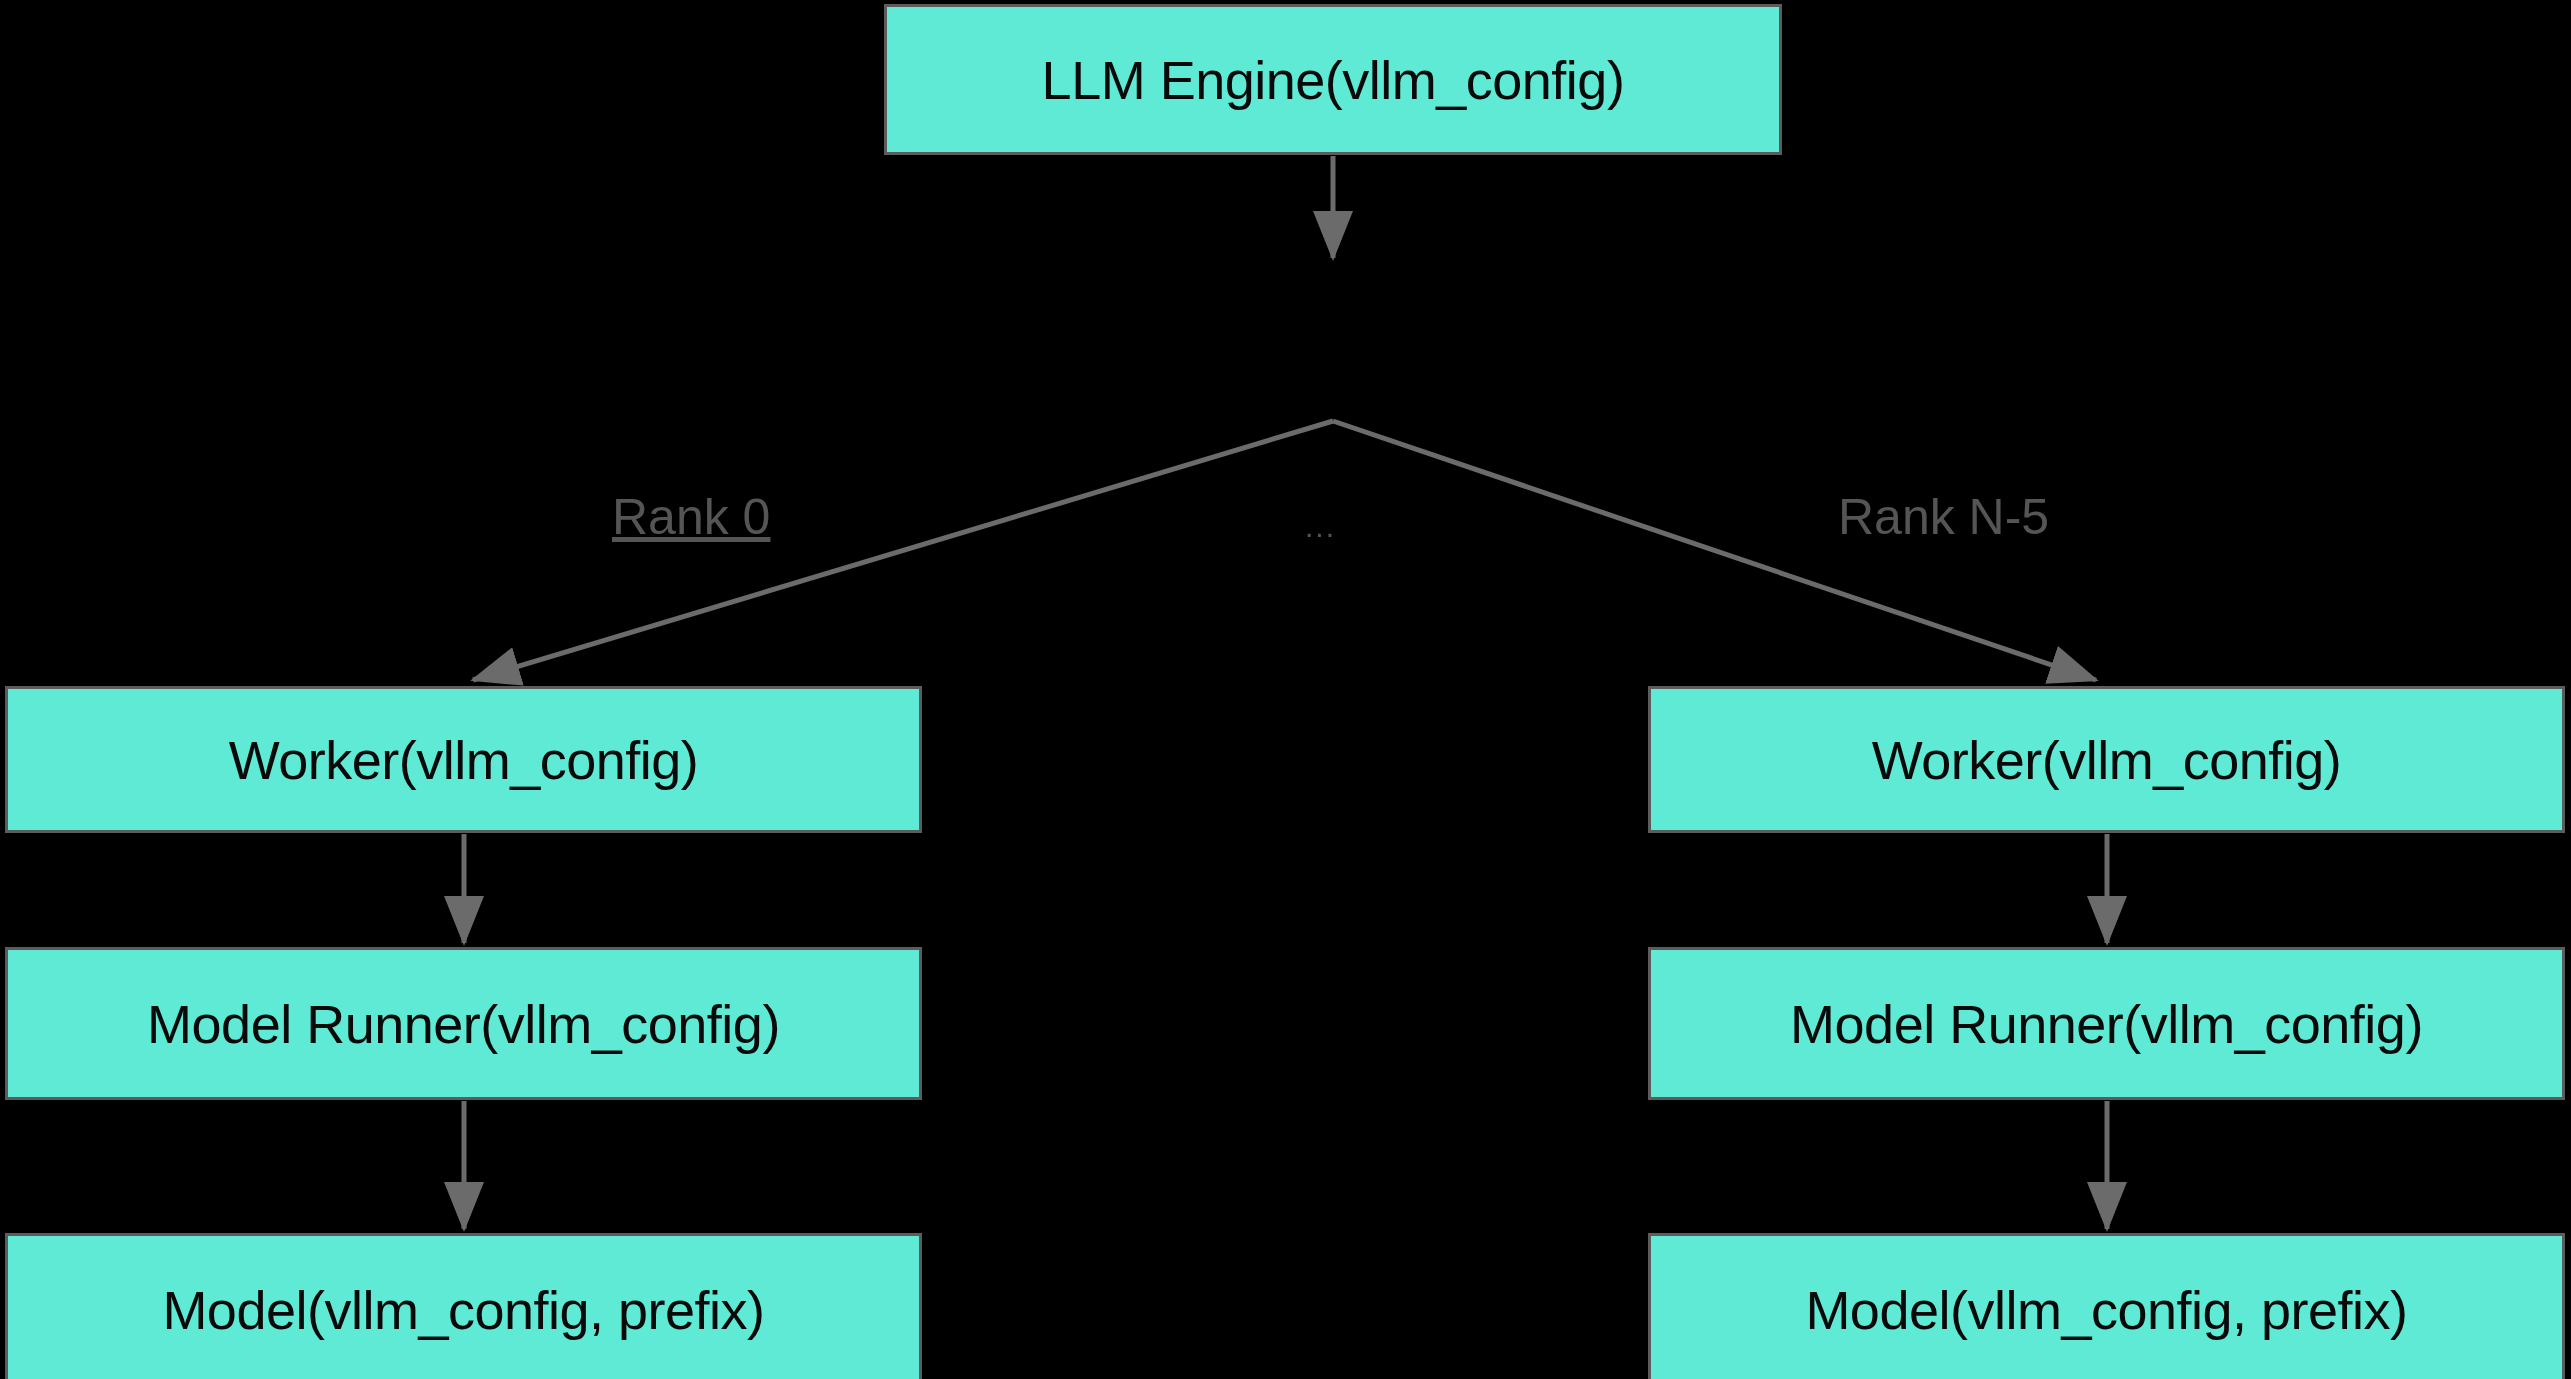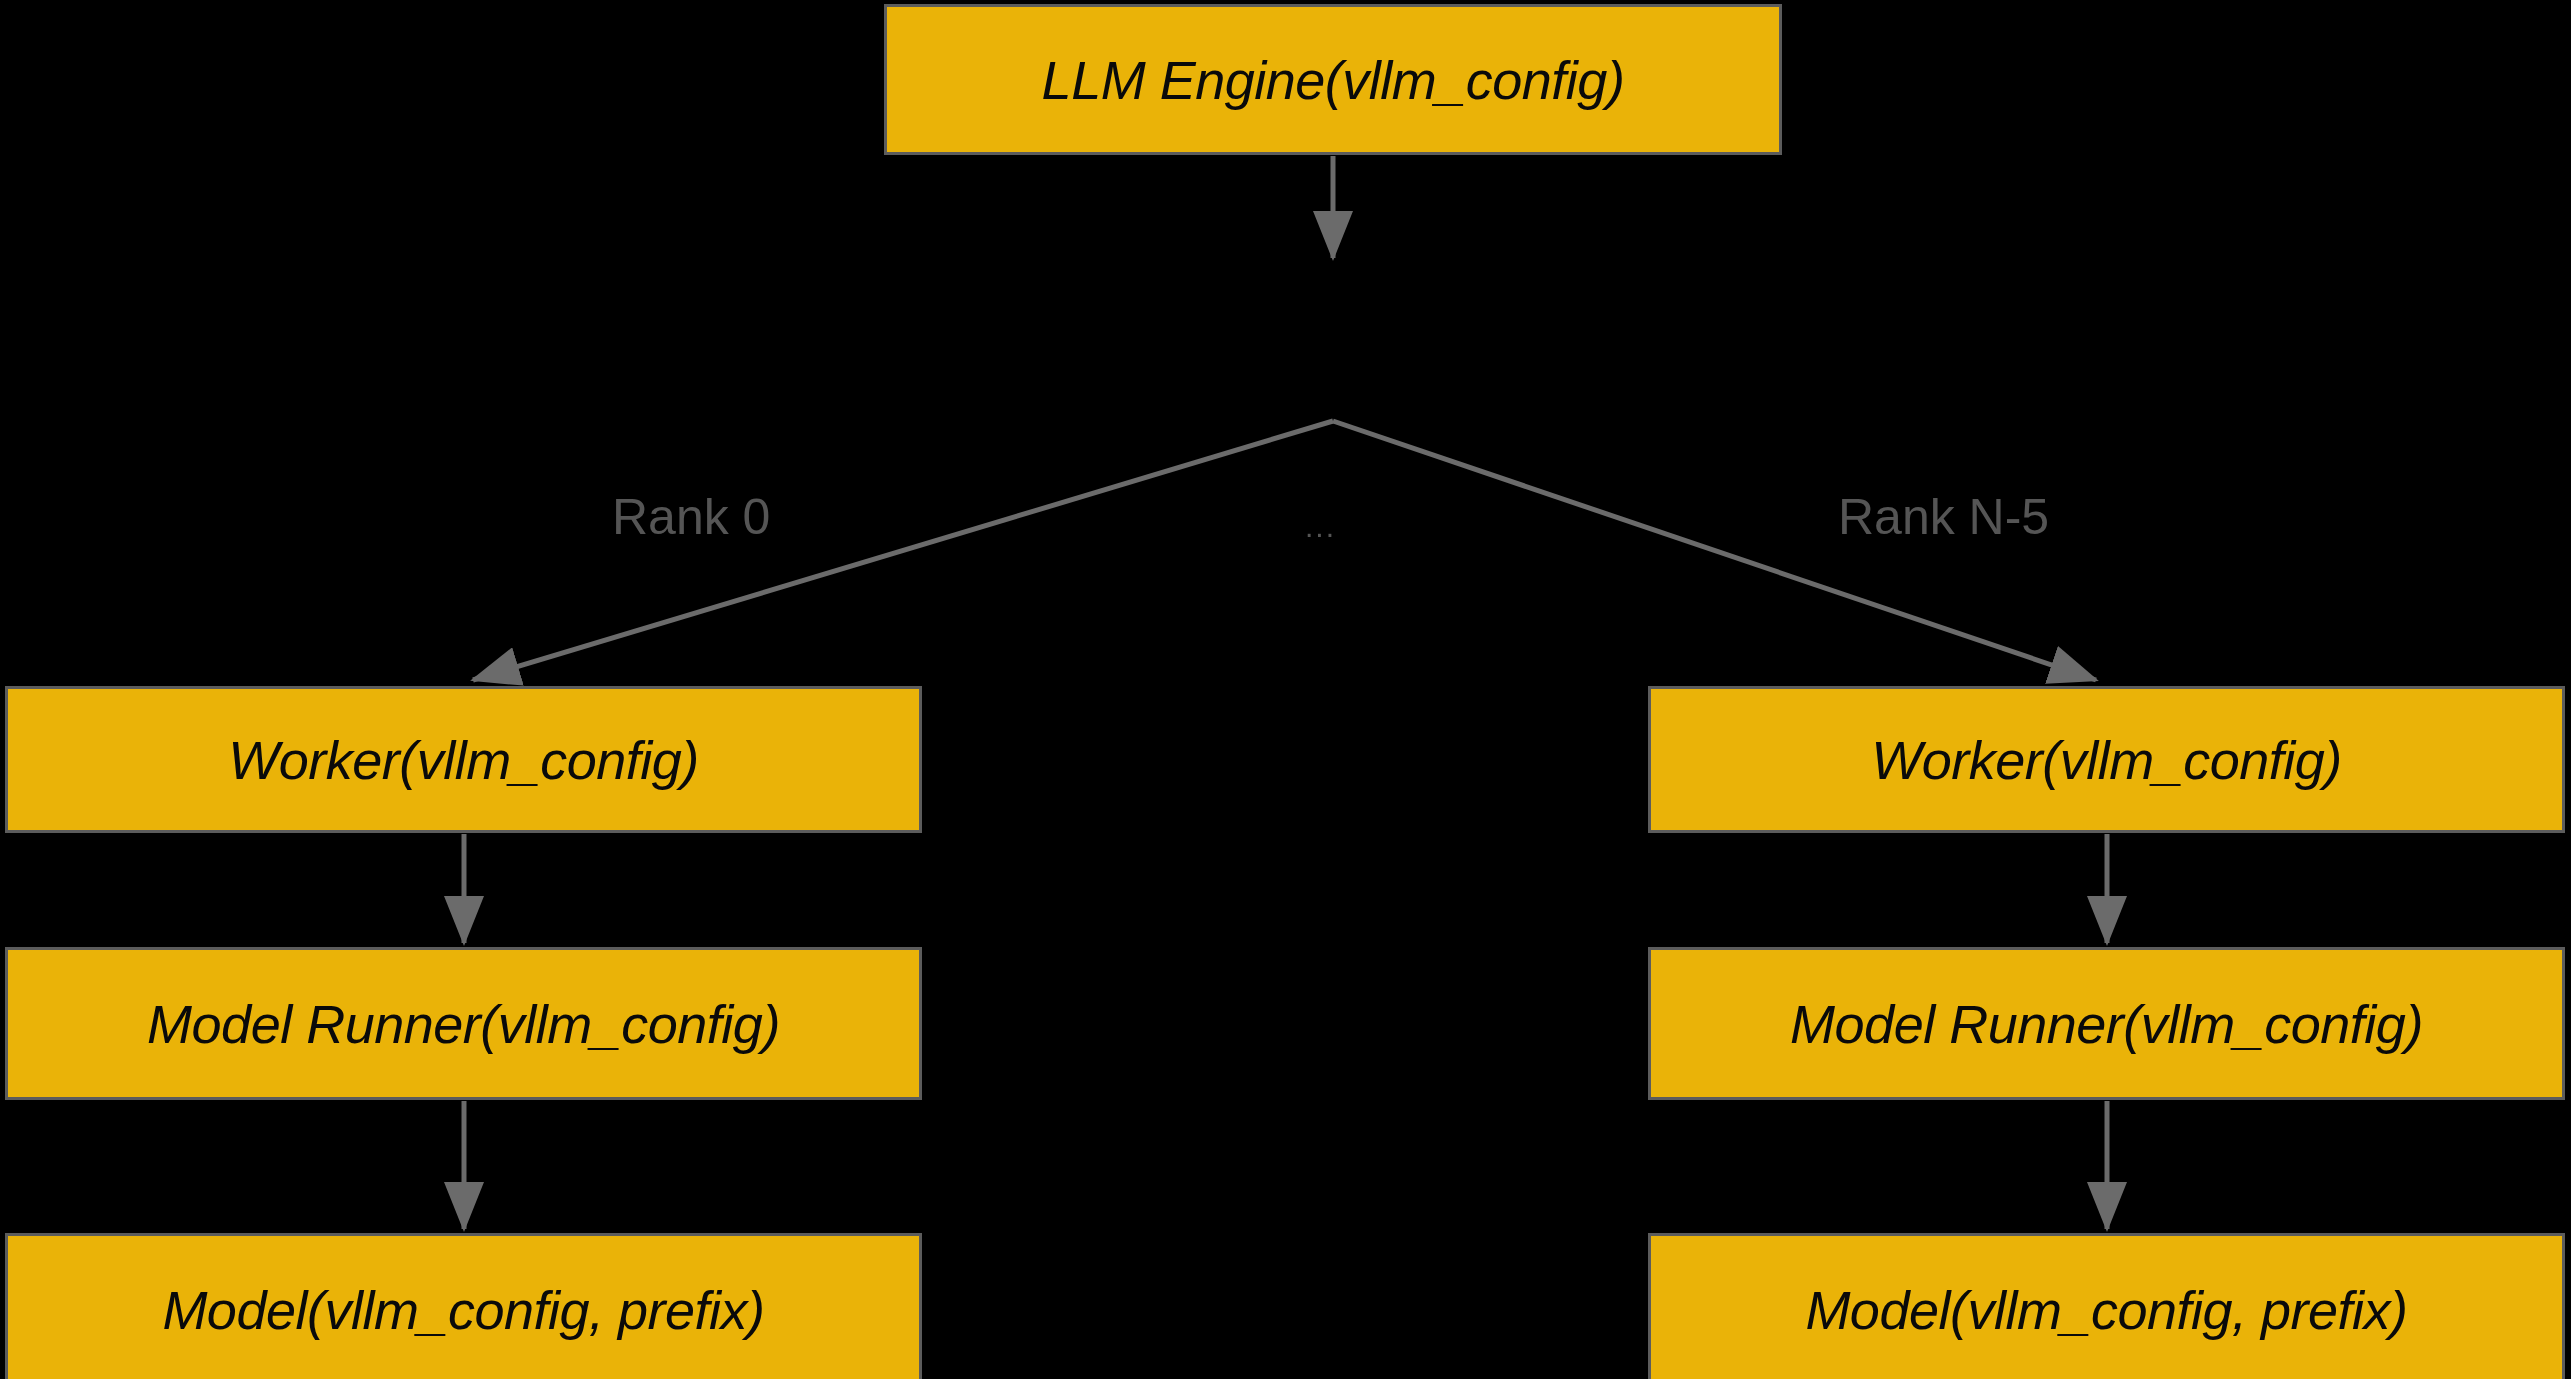--- a/index.html
+++ b/index.html
@@ -14,33 +14,32 @@
   #canvas {
     position: relative;
     width: 2571px;
     height: 1379px;
     background: #000000;
     overflow: hidden;
   }
   .node {
     position: absolute;
     box-sizing: border-box;
-    background: #eab308;
+    background: #5eead4;
     border: 3px solid #5c5c5c;
     display: flex;
     align-items: center;
     justify-content: center;
     color: #0a0a0a;
     font-family: "Liberation Sans", sans-serif;
     font-size: 54px;
     font-weight: 400;
     letter-spacing: -0.5px;
     white-space: nowrap;
     line-height: 1;
-    font-style: italic;
   }
   
   #node-llm-engine {
     left: 884px;  top: 4px;    width: 898px;  height: 151px;
   }
   #node-executor {
     left: 884px;  top: 260px;  width: 898px;  height: 160px;
   }
   
   #node-worker-rank0 {
@@ -66,21 +65,21 @@
   
   .edge-label {
     position: absolute;
     color: #555555;
     font-family: "Liberation Sans", sans-serif;
     font-size: 50px;
     font-weight: 400;
     white-space: nowrap;
     line-height: 1;
   }
-  #label-rank0     { left: 612px;  top: 492px; }
+  #label-rank0     { left: 612px;  top: 492px; text-decoration: underline; }
   #label-ellipsis  { left: 1305px; top: 512px; font-size: 30px; letter-spacing: 2px; }
   #label-rankn     { left: 1838px; top: 492px; }
 
   
   #edges {
     position: absolute;
     left: 0; top: 0;
     width: 2571px;
     height: 1379px;
     pointer-events: none;

